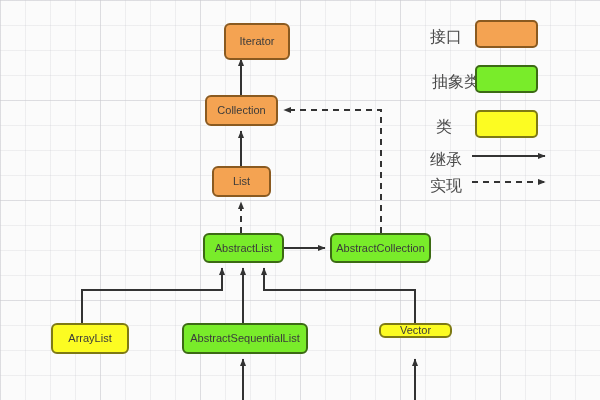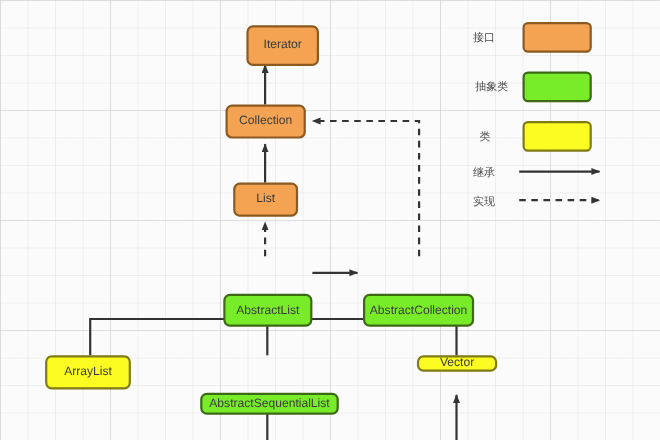--- a/index.html
+++ b/index.html
@@ -53,29 +53,28 @@
     white-space: nowrap;
     z-index: 3;
   }
   .node.iface {
     background: #f4a352;
     border-color: #8a5a20;
   }
   .node.abstract {
     background: #79ec2a;
     border-color: #3c6a14;
-    margin-top: 34px;
   }
   .node.clazz {
     background: #fcfc22;
     border-color: #7e7a14;
   }
   .legend-label {
     position: absolute;
-    font-size: 10px;
+    font-size: 16px;
     color: #4a4a4a;
     white-space: nowrap;
     z-index: 3;
   }
   .legend-swatch {
     position: absolute;
     box-sizing: border-box;
     border-radius: 5px;
     border-width: 2px;
     border-style: solid;
@@ -144,25 +143,25 @@
   </div>
 
   <div class="node abstract" style="left:203px; top:233px; width:81px; height:30px;">
     <span>AbstractList</span>
   </div>
 
   <div class="node abstract" style="left:330px; top:233px; width:101px; height:30px;text-align:center;">
     <span>AbstractCollection</span>
   </div>
 
-  <div class="node clazz" style="left:41px; top:323px; width:78px; height:31px;">
+  <div class="node clazz" style="left:51px; top:323px; width:78px; height:31px;">
     <span>ArrayList</span>
   </div>
 
-  <div class="node abstract" style="left:182px; top:323px; width:126px; height:20px;">
+  <div class="node abstract" style="left:182px; top:323px; width:126px; height:31px;">
     <span>AbstractSequentialList</span>
   </div>
 
   <div class="node clazz" style="left:379px; top:323px; width:73px; height:15px;text-align:right;">
     <span>Vector</span>
   </div>
 
   <div class="legend-label" style="left:430px; top:27px;">接口</div>
   <div class="legend-swatch iface" style="left:475px; top:20px; width:63px; height:28px;"></div>
 

